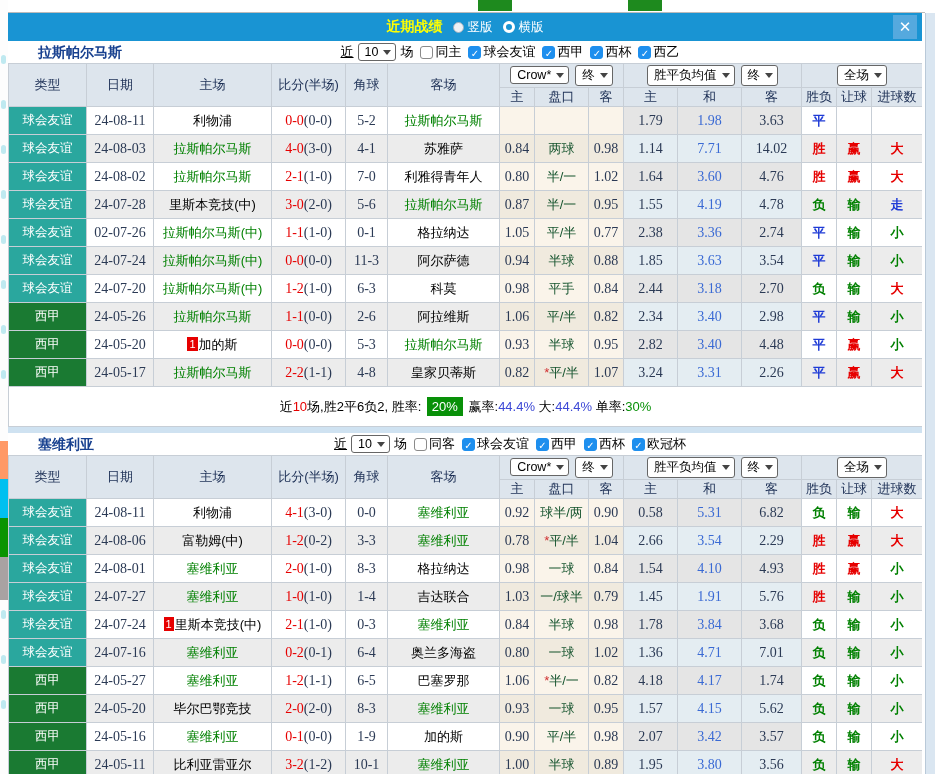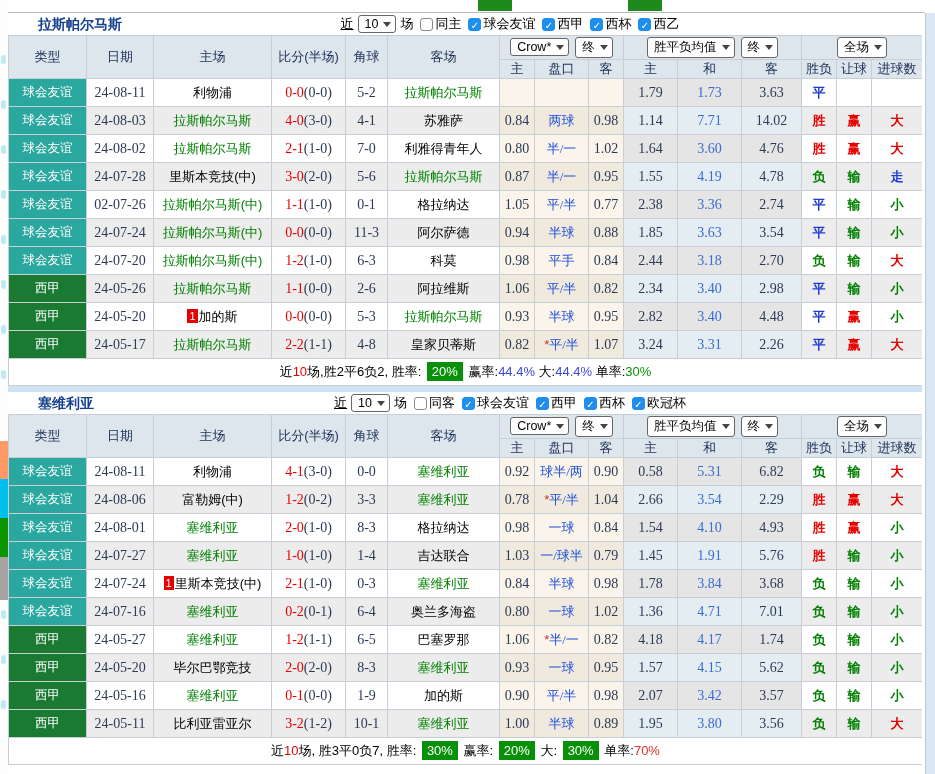--- a/index.html
+++ b/index.html
@@ -57,27 +57,27 @@
   tbody tr:nth-child(even) td.euro { background:#e4edf2; }
   td.type-cell { color:#fff; font-size:12.5px; }
   td.type-friendly { background:#2aa79e !important; }
   td.type-liga { background:#1a7a32 !important; }
   .teamtxt { color:#000; }
   .focus { color:#008000; }
   .badge { display:inline-block; background:#e60000; color:#fff; font-size:11px; line-height:14px;
     padding:0 2px; margin-right:1px; vertical-align:1px; }
   .score1 { color:#e60000; }
   .score2 { color:#2b3a55; }
-  .hc { color:#1d4ed8;font-family:Liberation Serif, serif; }
+  .hc { color:#14532d; }
   .star { color:#d03030; }
   .draw-num { color:#3a6ad4; }
   .c-red { color:#e60000; font-weight:bold; }
   .c-blue { color:#1f3bd6; font-weight:bold; }
   .c-green { color:#008000; font-weight:bold; }
-  tr.sumrow td { background:#fff !important; height:27px; font-size:13px; }
+  tr.sumrow td { background:#fff !important; height:40px; font-size:13px; }
   .sum-red { color:#e60000; }
   .sum-box { background:#089008; color:#fff; padding:2px 5px; margin:0 2px; }
   .sum-blue { color:#3d49d6; }
   .sum-green { color:#089008; }
   .sum-red2 { color:#e03030; }
   .sep { height:6px; background:#cfe2f1; }
 </style>
 </head>
 <body>
 
@@ -100,20 +100,34 @@
       <div class="dot" style="top: 655px;"></div>
       <div class="dot" style="top: 700px;"></div>
     </div>
   <div class="top-strip">
     <div class="top-tab" style="left:470px;width:34px;"></div>
     <div class="top-tab" style="left:620px;width:34px;"></div>
   </div>
   <div class="right-strip"></div>
 
   <div class="modal">
+    <div class="titlebar">
+      <span class="title">近期战绩</span>
+      <span class="radio-group">
+        <span class="radio sel"></span>
+        <span class="radio-label">竖版</span>
+      </span>
+      <span class="radio-group">
+        <span class="radio unsel"></span>
+        <span class="radio-label">横版</span>
+      </span>
+      <div class="close-btn">
+        <span>✕</span>
+      </div>
+    </div>
     <div id="sections">
         <div class="sec-bar">
           <span class="team">拉斯帕尔马斯</span>
           <div class="filters">
             <span class="near-link">近</span>
             <span class="selbox">10<span class="chev"></span></span>
             <span>场</span>
             <span class="cb off"></span>
             <span>同主</span>
             <span class="cb on">✓</span>
@@ -173,21 +187,21 @@
               <td class="type-cell type-friendly">球会友谊</td>
               <td class="num">24-08-11</td>
               <td><span class="teamtxt">利物浦</span></td>
               <td class="num"><span class="score1">0-0</span><span class="score2">(0-0)</span></td>
               <td class="num">5-2</td>
               <td><span class="focus">拉斯帕尔马斯</span></td>
               <td class="odds num"></td>
               <td class="odds"></td>
               <td class="odds num"></td>
               <td class="euro num">1.79</td>
-              <td class="euro num draw-num">1.73</td>
+              <td class="euro num draw-num">1.98</td>
               <td class="euro num">3.63</td>
               <td class="c-blue">平</td>
               <td></td>
               <td></td>
             </tr>
             <tr>
               <td class="type-cell type-friendly">球会友谊</td>
               <td class="num">24-08-03</td>
               <td><span class="focus">拉斯帕尔马斯</span></td>
               <td class="num"><span class="score1">4-0</span><span class="score2">(3-0)</span></td>

